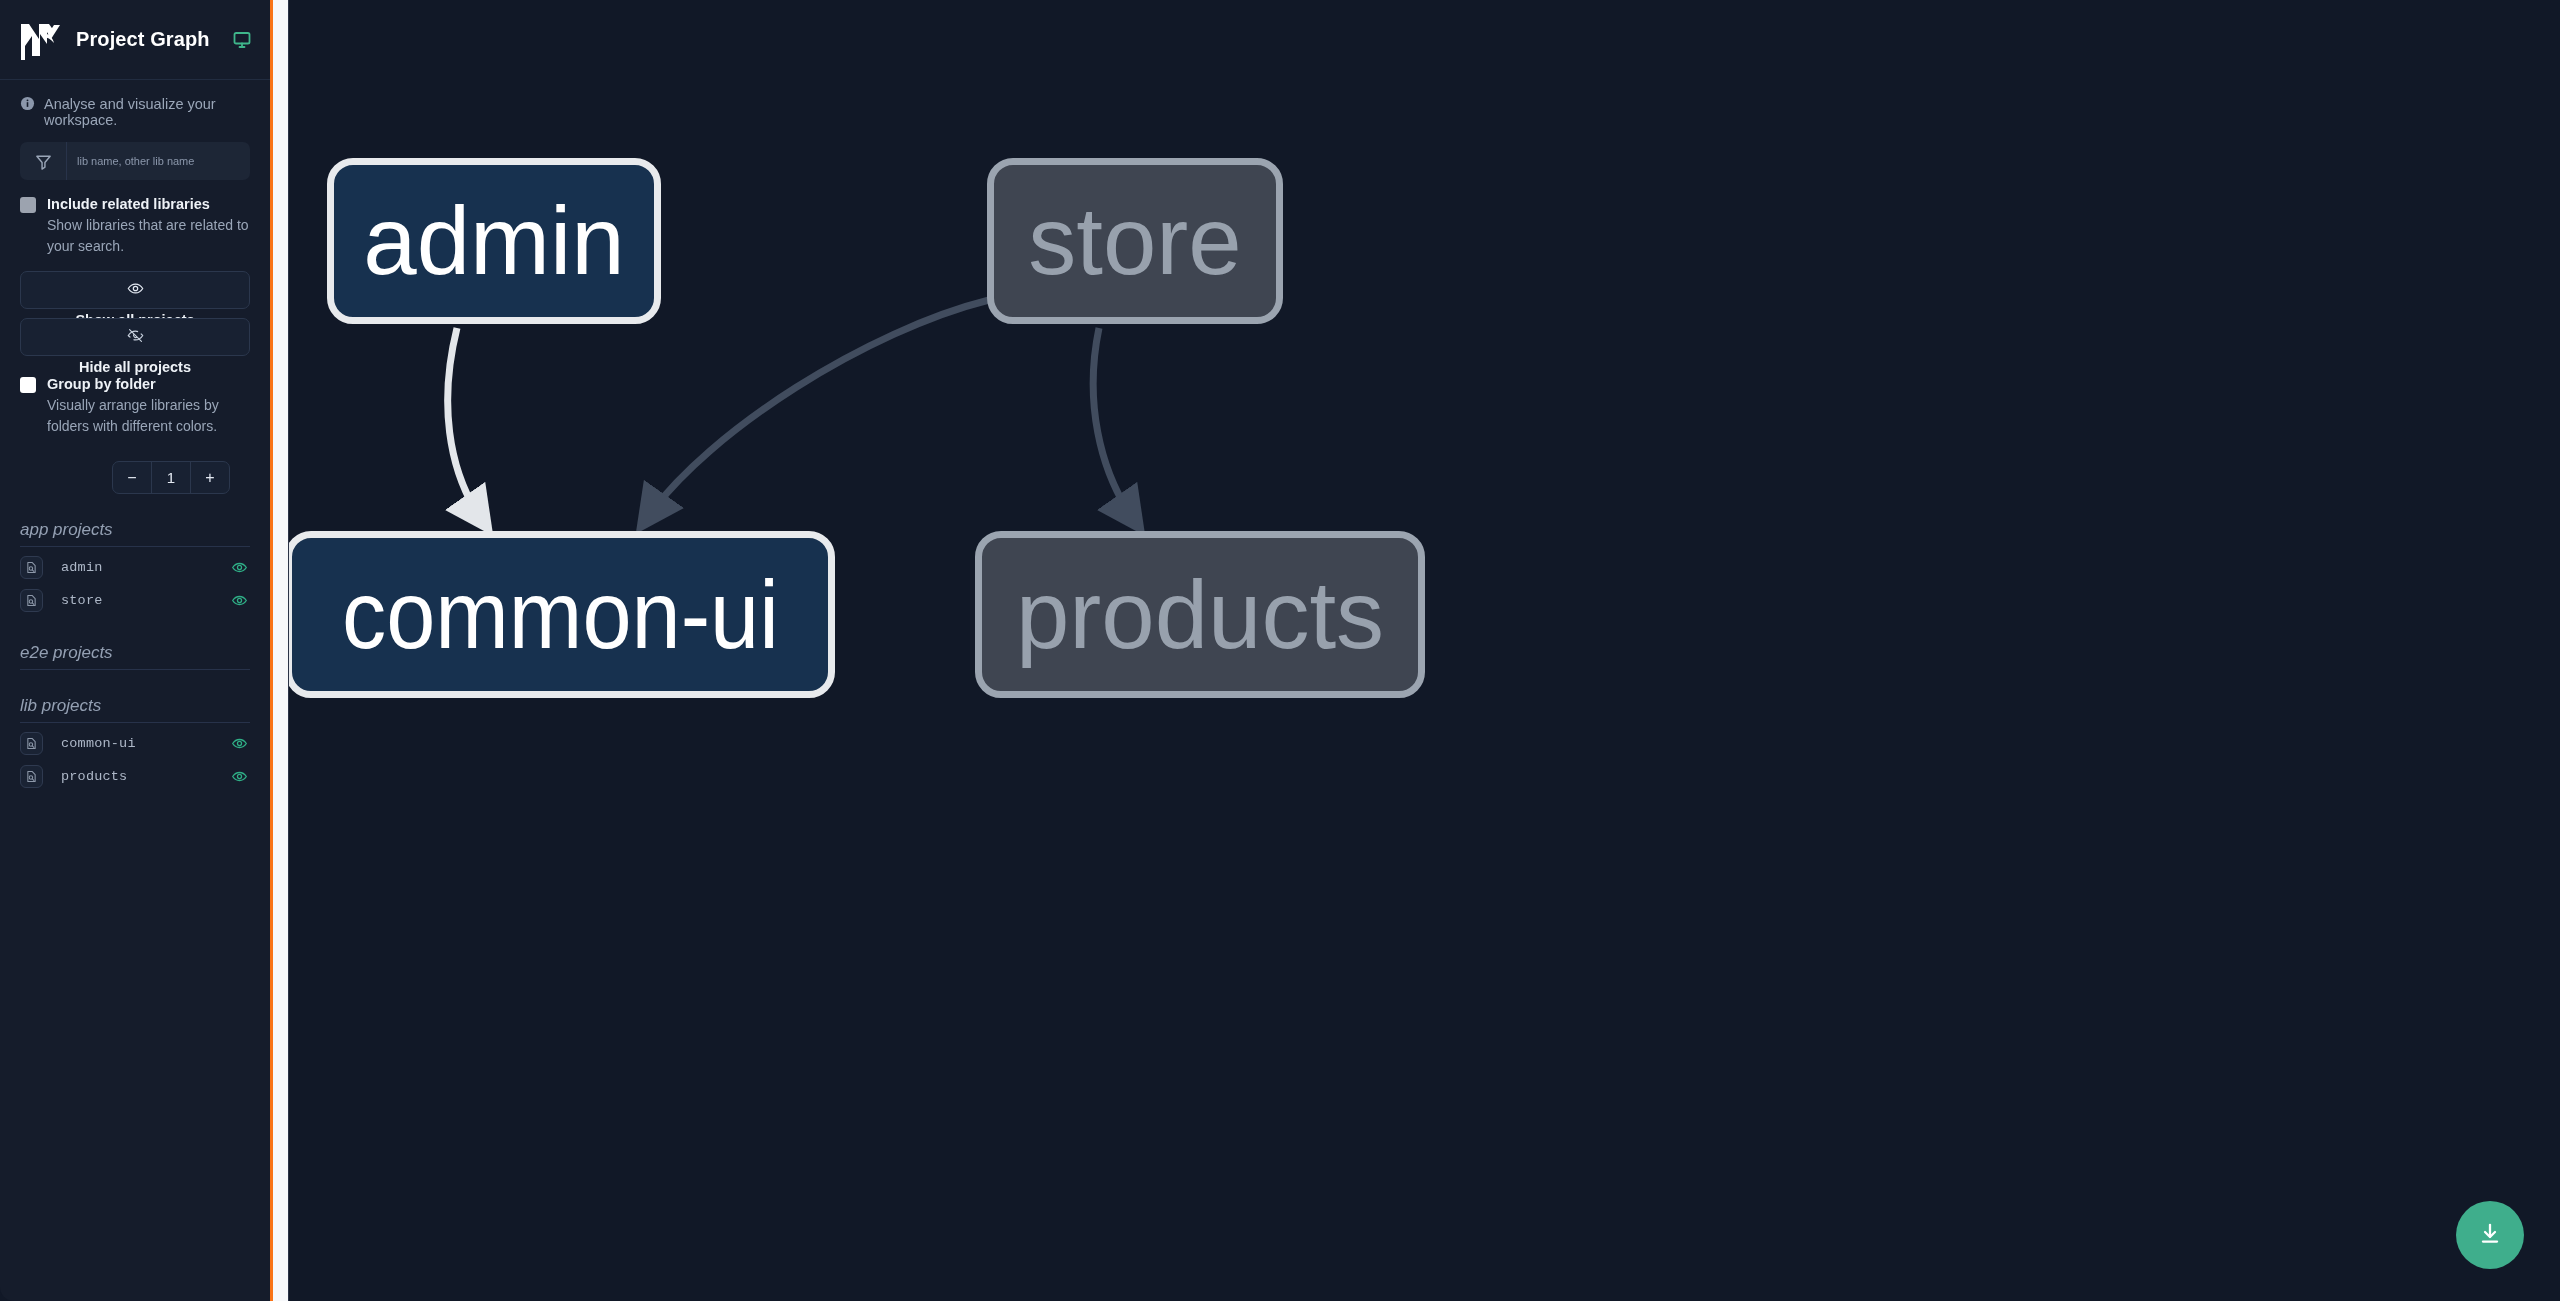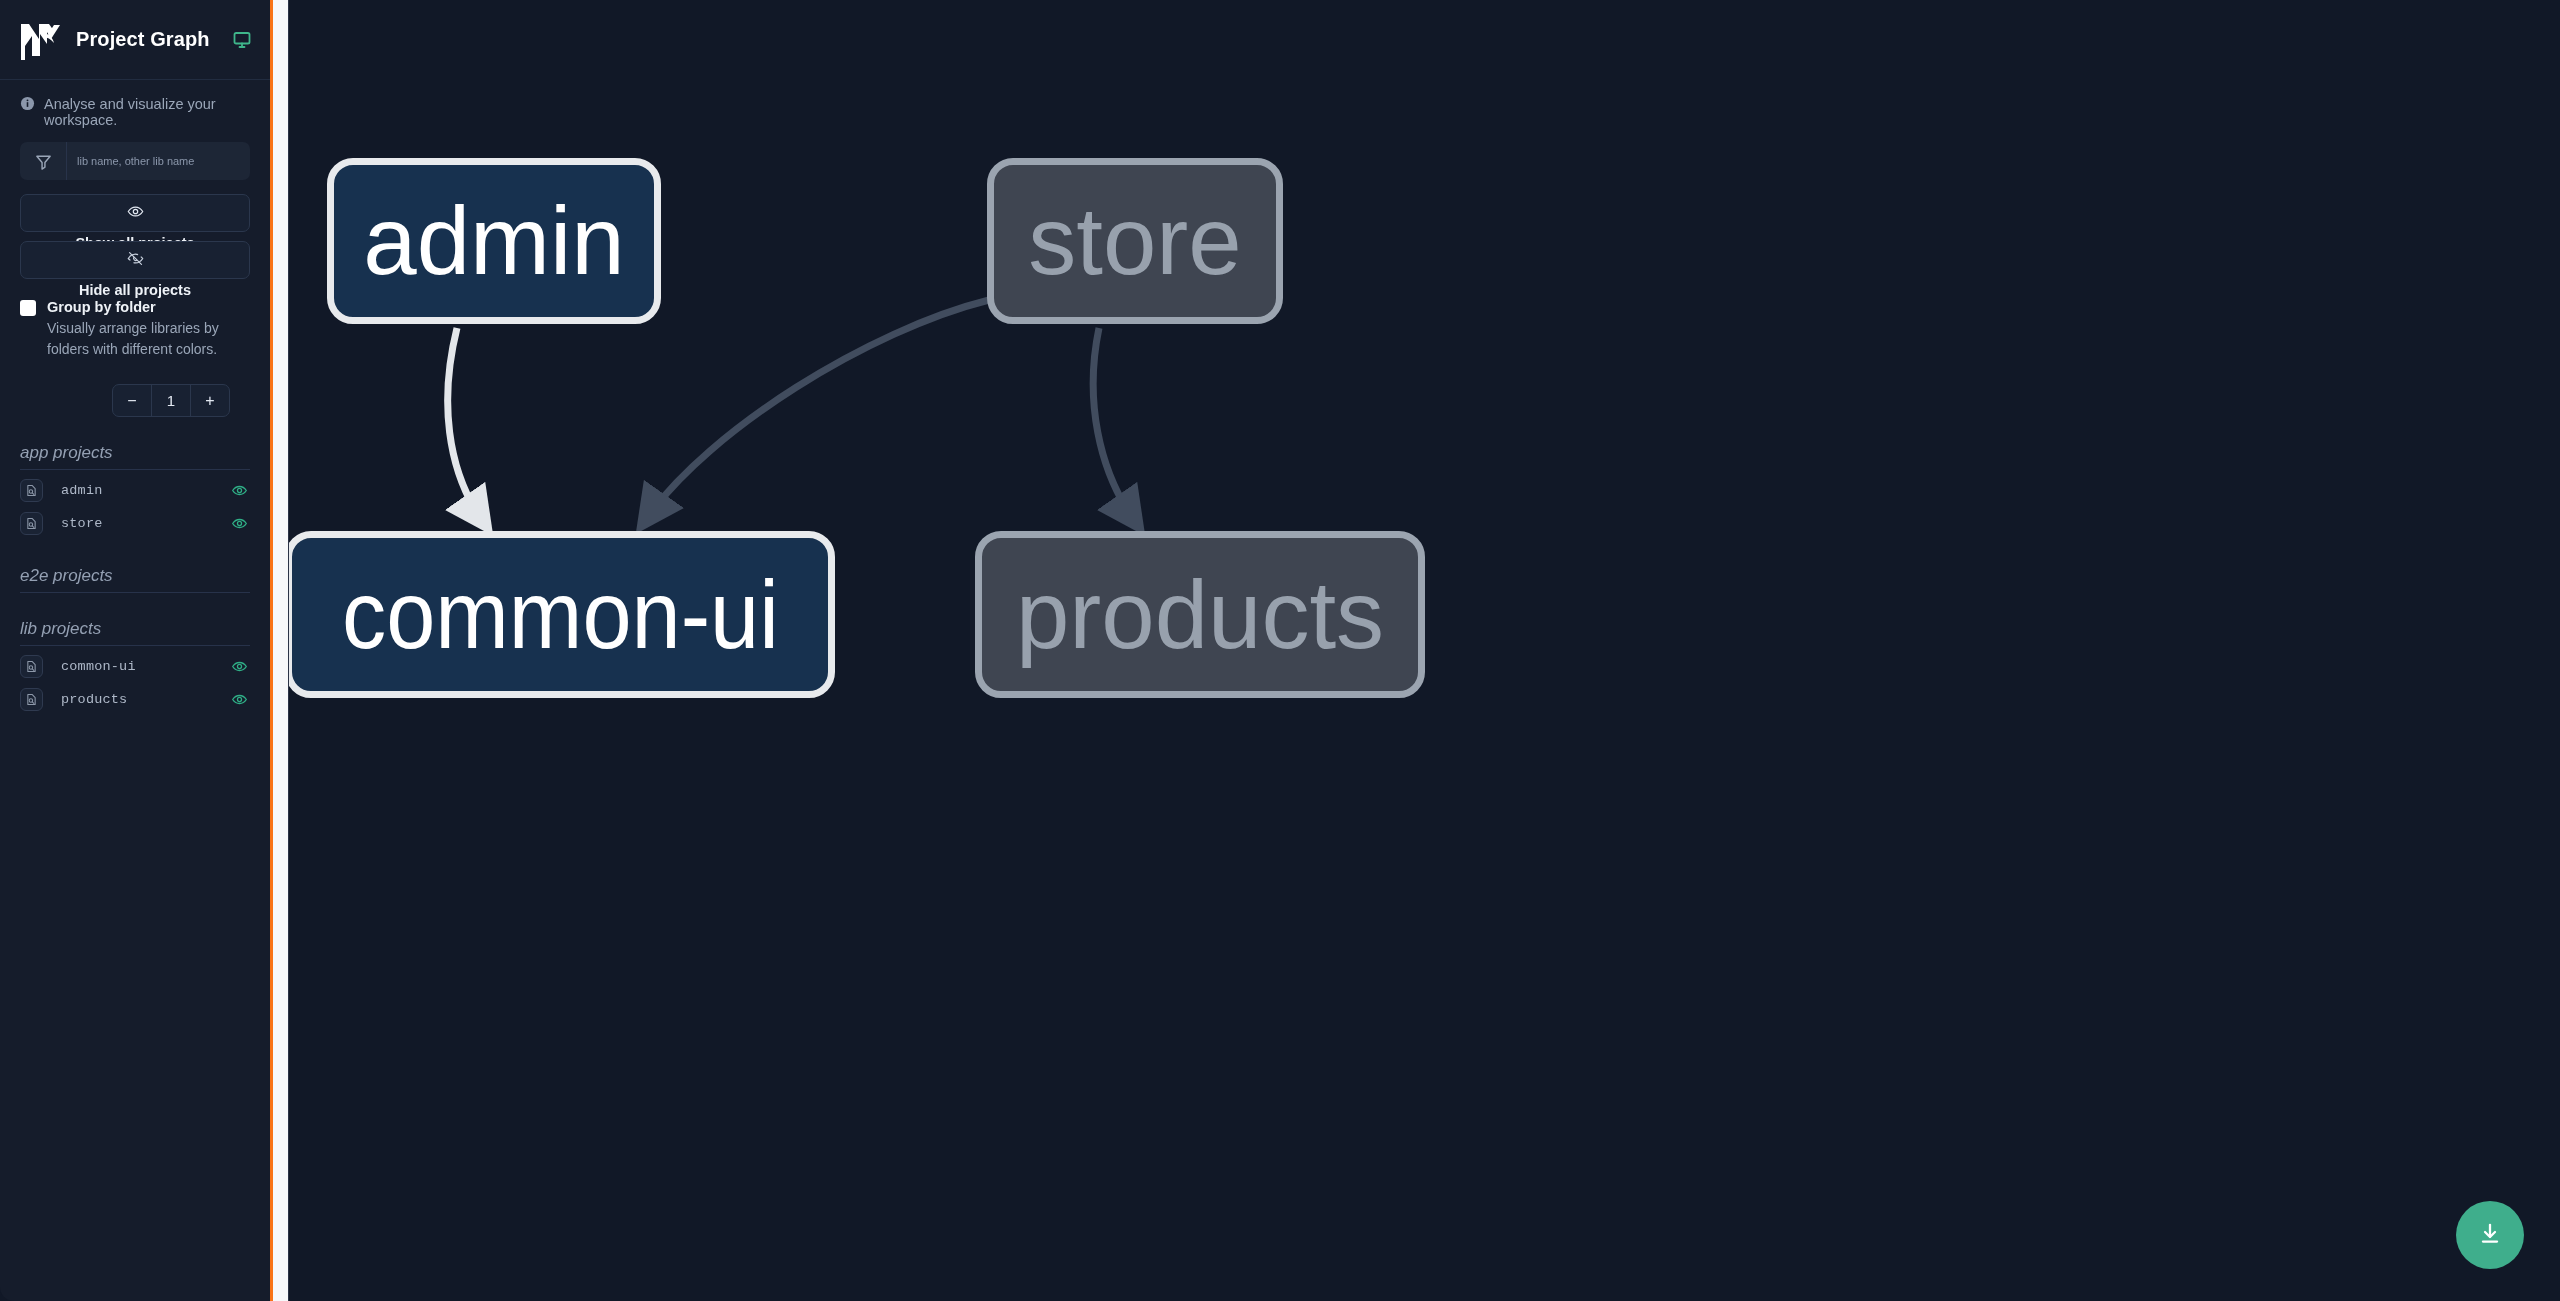--- a/index.html
+++ b/index.html
@@ -228,20 +228,29 @@
         <span class="funnel">
           <svg width="19" height="19" viewBox="0 0 20 20" fill="none" stroke="#9aa6b8" stroke-width="1.5">
             <path d="M3 4.5h14L11.5 11v5l-3 2v-7z" stroke-linejoin="round"></path>
           </svg>
         </span>
         <span class="divider" style="width:1px;height:38px;background:#28334a;display:block;"></span>
         <input type="text" placeholder="lib name, other lib name" style="">
       </div>
     </div>
 
+    <div class="opt-block">
+      <div class="opt-row">
+        <span class="cbox"></span>
+        <div>
+          <div class="opt-title">Include related libraries</div>
+          <div class="opt-desc">Show libraries that are related to your search.</div>
+        </div>
+      </div>
+    </div>
 
     <div class="btn-wrap">
       <button class="sb-btn">
         <span>
           <svg width="17" height="17" viewBox="0 0 20 20" fill="none" stroke="#e3e9f2" stroke-width="1.4">
             <path d="M1.5 10S4.7 4.8 10 4.8 18.5 10 18.5 10 15.3 15.2 10 15.2 1.5 10 1.5 10z"></path>
             <circle cx="10" cy="10" r="2.6"></circle>
           </svg>
         </span>
         <span>Show all projects</span>

